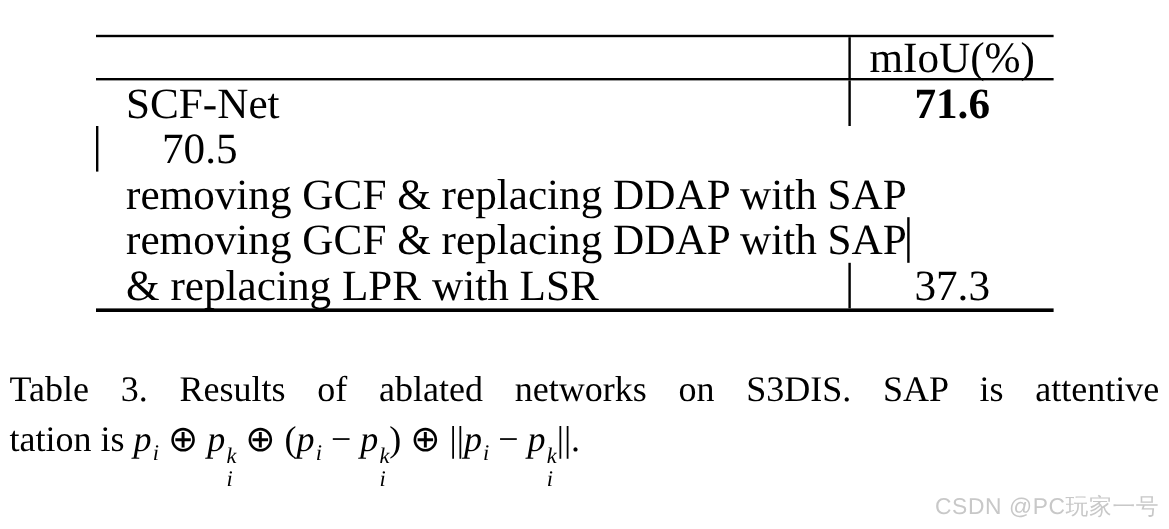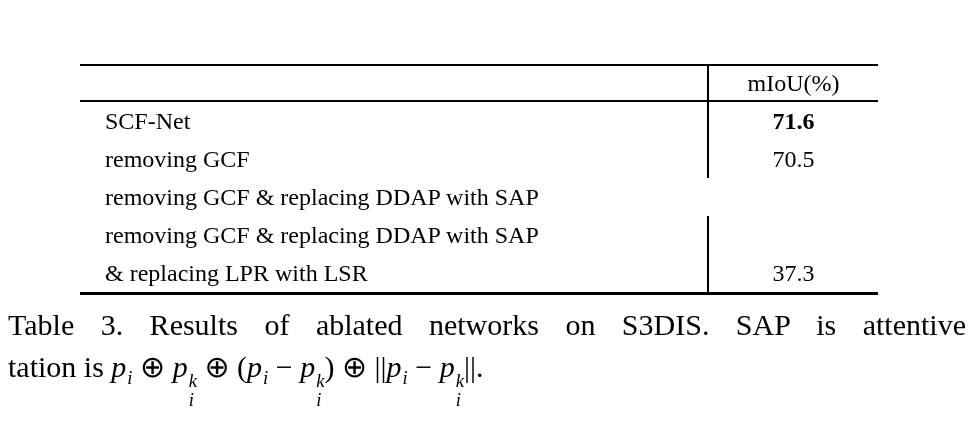--- a/index.html
+++ b/index.html
@@ -18,22 +18,21 @@
     height: 441px;
     background: #ffffff;
   }
 
   
   .ablation-table {
     position: absolute;
     left: 80px;
     top: 29px;
     width: 798px;
-    font-size: 24px;
-    margin-top: 35px;
+    font-size: 36px;
   }
   .t-header {
     display: flex;
     align-items: stretch;
     height: 38px;
     border-top: 2px solid #000;
     border-bottom: 2px solid #000;
     box-sizing: border-box;
   }
   .t-body {
@@ -124,21 +123,20 @@
       <div class="t-label-col"></div>
       <div class="t-value-col">mIoU(%)</div>
     </div>
 
     <div class="t-body">
       <div class="t-row">
         <div class="t-label-col">SCF-Net</div>
         <div class="t-value-col val-bold">71.6</div>
       </div>
       <div class="t-row">
-        <div class="t-label-col">removing GCF</div>
         <div class="t-value-col">70.5</div>
       </div>
       <div class="t-row">
         <div class="t-label-col">removing GCF &amp; replacing DDAP with SAP</div>
       </div>
       <div class="t-row">
         <div class="t-label-col">removing GCF &amp; replacing DDAP with SAP</div>
         <div class="t-value-col"></div>
       </div>
       <div class="t-row">
@@ -155,14 +153,15 @@
           <span class="msub">i</span>
         </span><span class="mtext"> ⊕ (</span><span class="mvar">p</span><span class="msubonly">i</span><span class="mtext"> − </span><span class="mvar">p</span><span class="mstack">
           <span class="msup">k</span>
           <span class="msub">i</span>
         </span><span class="mtext">) ⊕ ||</span><span class="mvar">p</span><span class="msubonly">i</span><span class="mtext"> − </span><span class="mvar">p</span><span class="mstack">
           <span class="msup">k</span>
           <span class="msub">i</span>
         </span><span class="mtext">||.</span></div>
   </div>
 
+  <div class="watermark" style="color: rgb(200, 200, 200);">CSDN @PC玩家一号</div>
 
 </div>
 
 </body></html>

